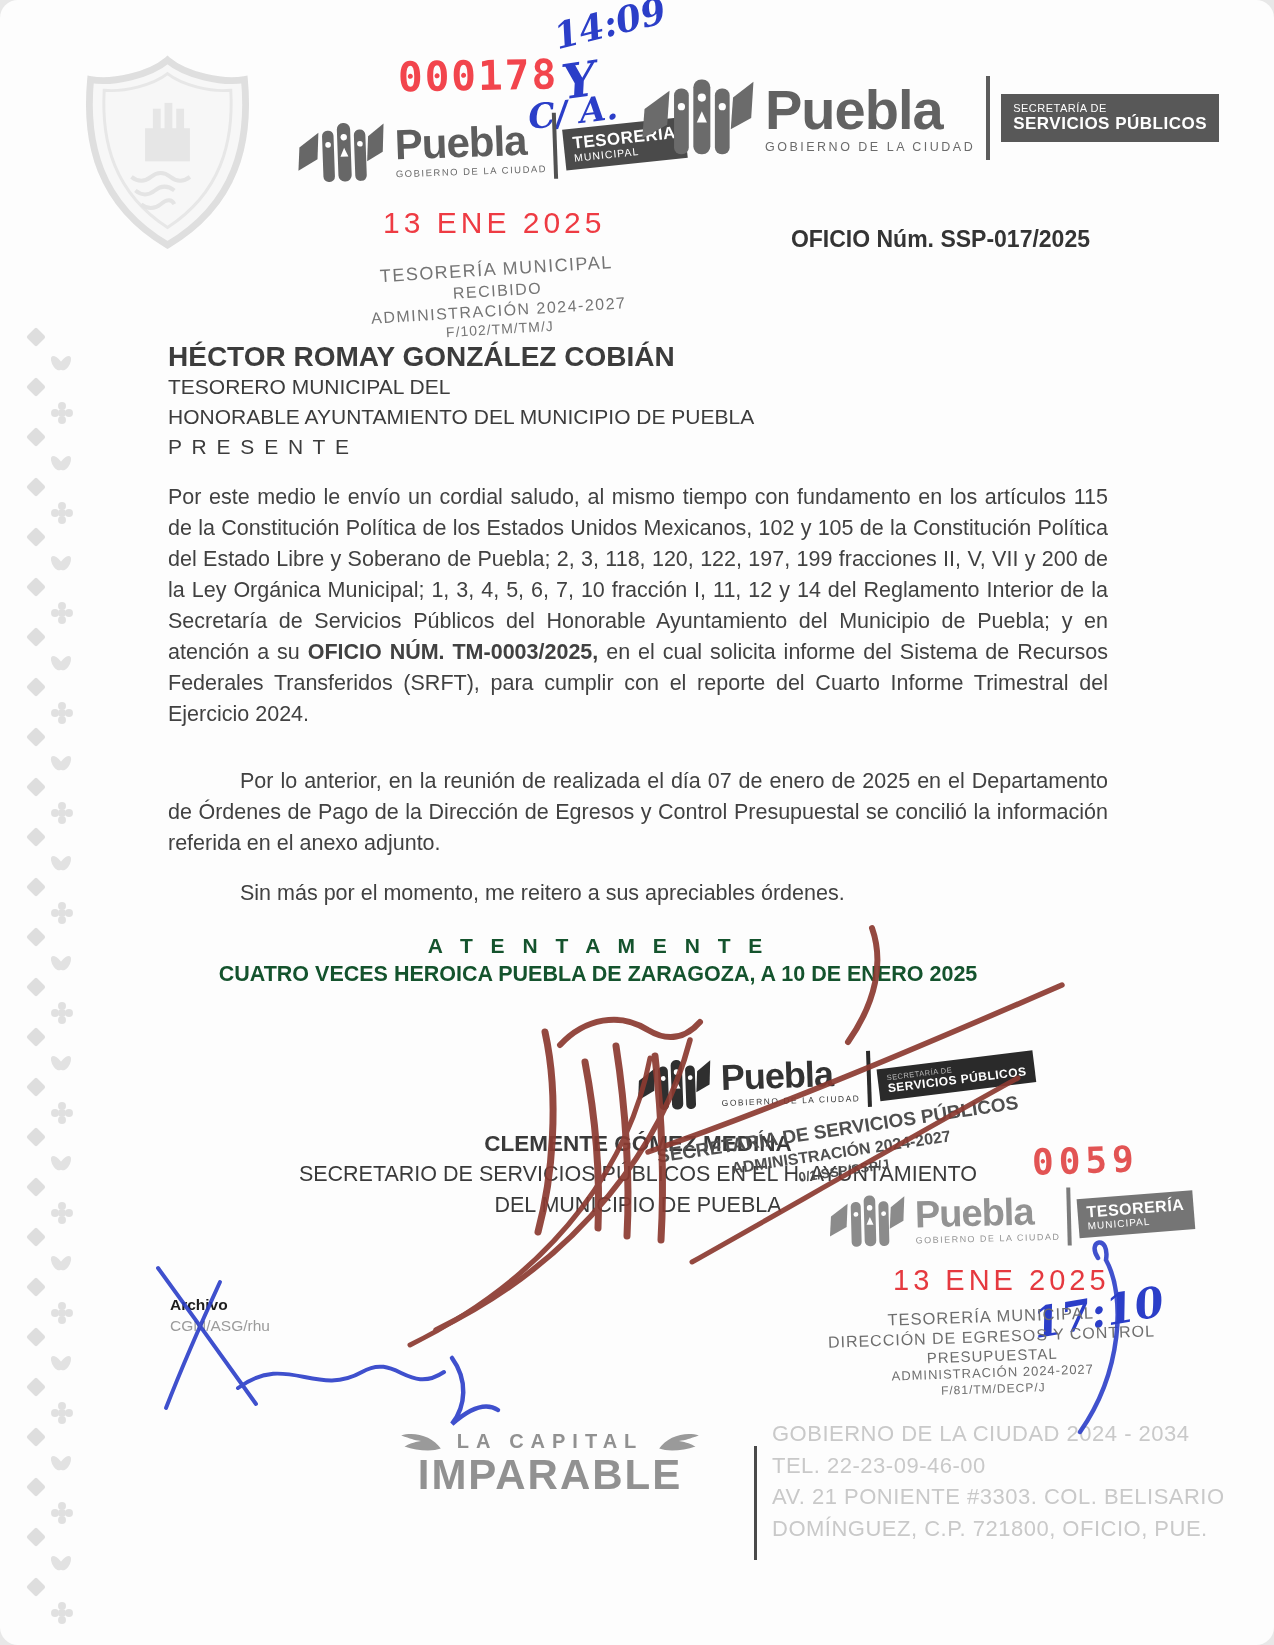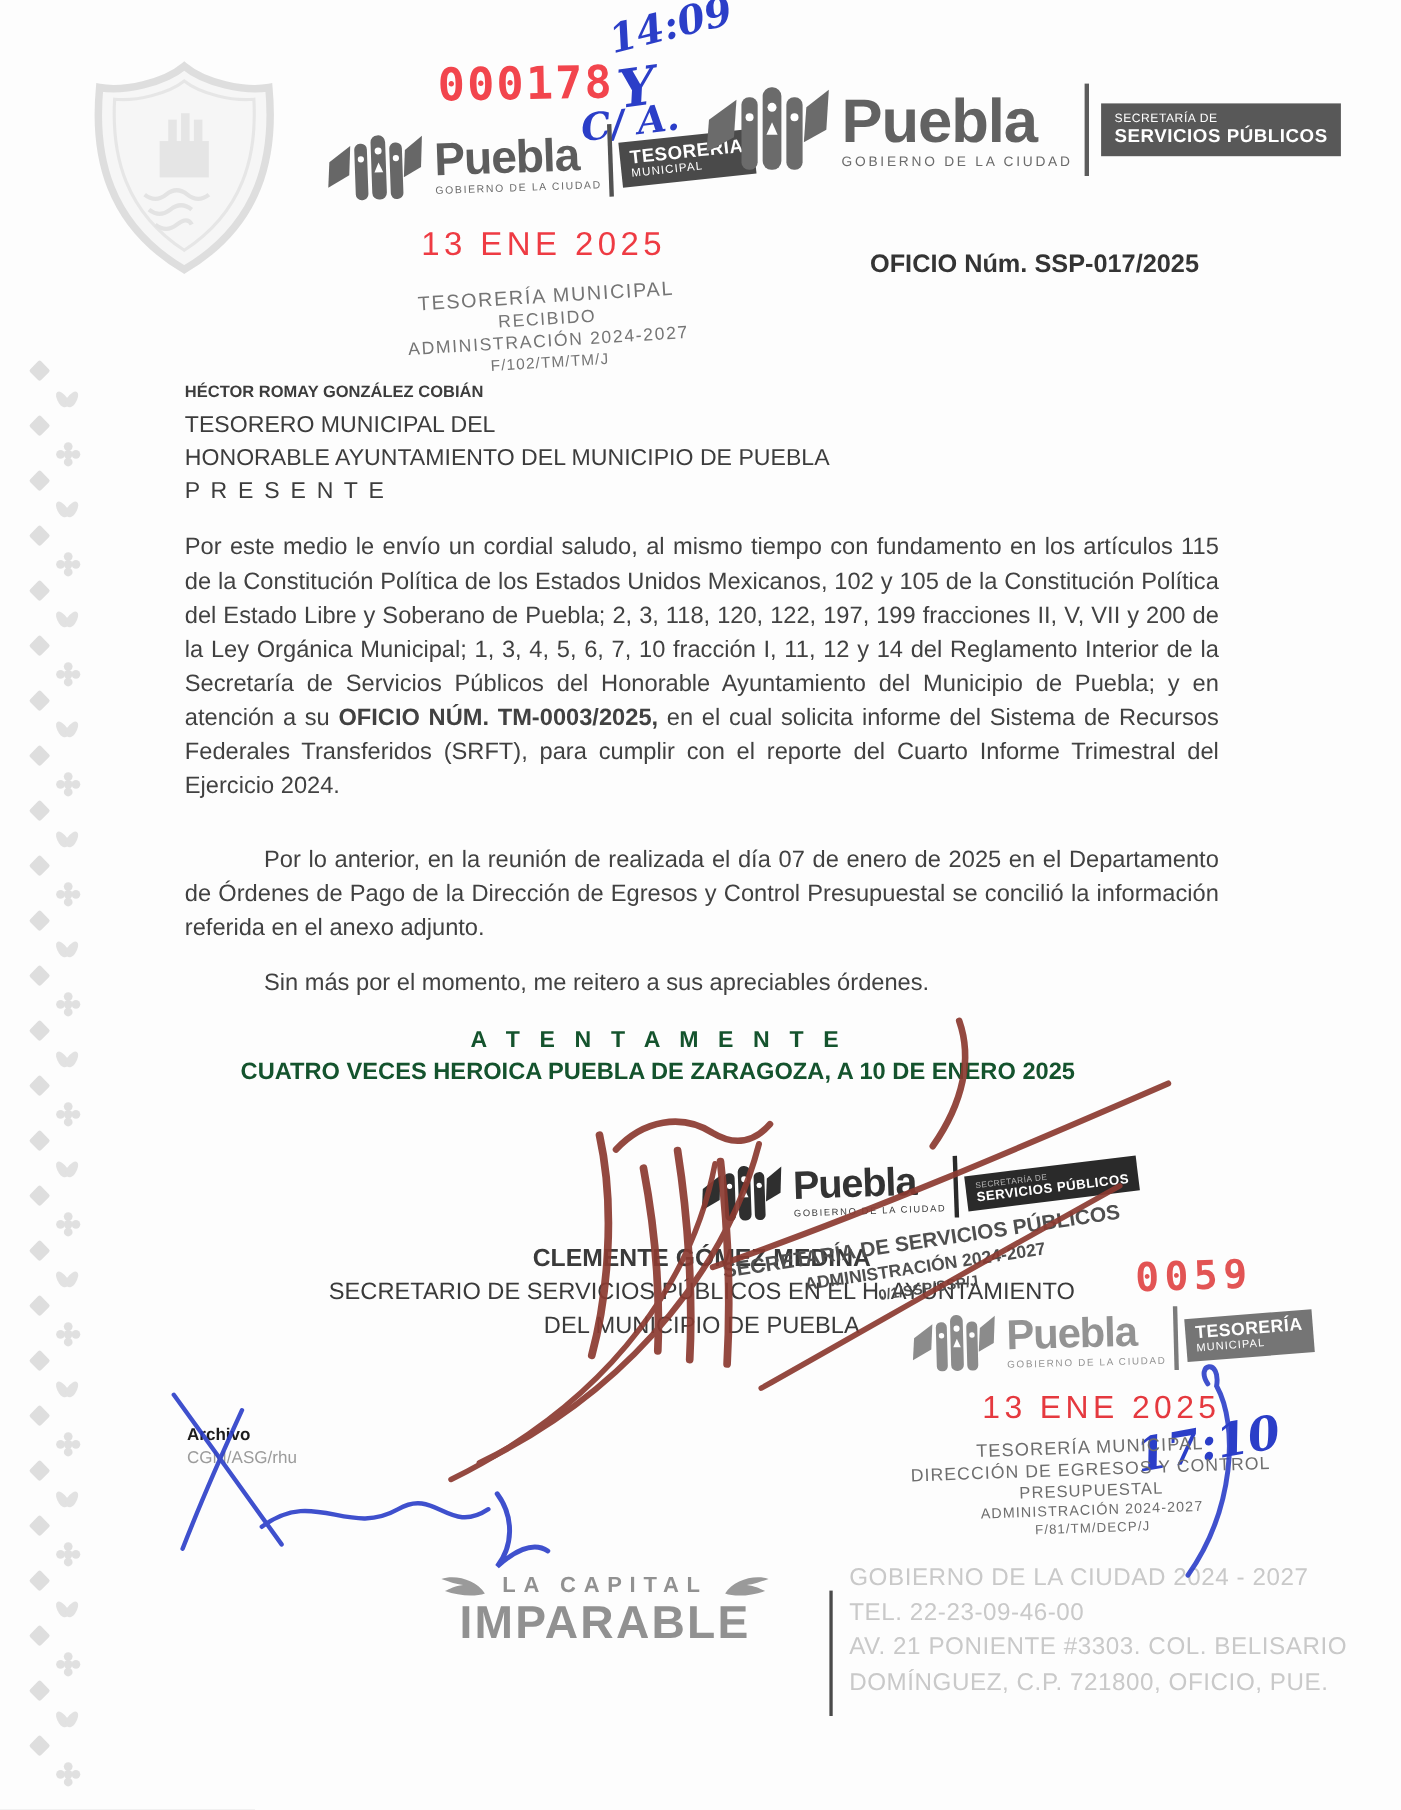--- a/index.html
+++ b/index.html
@@ -1,17 +1,17 @@
 <!DOCTYPE html>
 <html><head>
 <meta charset="utf-8">
 <style>
   html,body{margin:0;padding:0;background:#e8e8e8;}
   .page{position:relative;width:1274px;height:1645px;margin:0 auto;background:#fdfdfd;
-        overflow:hidden;font-family:"Liberation Sans",sans-serif;color:#414141;}
+        overflow:hidden;font-family:"Liberation Sans",sans-serif;color:#414141;border-radius:18px;}
   .abs{position:absolute;}
 
   
   .pattern{left:24px;top:328px;width:70px;height:1300px;display:flex;flex-direction:column;gap:5px;opacity:.8;}
   .pat{position:relative;width:22px;height:20px;flex:none;}
   .pat.left{margin-left:2px;}
   .pat.right{margin-left:27px;}
   .pat.diamond::before{content:'';position:absolute;left:3px;top:2px;width:14px;height:14px;
         background:#d7d7d7;transform:rotate(45deg);border-radius:2px;}
   .pat.quatrefoil::before{content:'';position:absolute;left:7px;top:6px;width:8px;height:8px;border-radius:50%;
@@ -174,21 +174,21 @@
     <div class="vbar" style="width:4px;height:84px;background:#5c5c5c;margin:0 4px"></div>
     <div class="box" style="background:#585858;padding:9px 12px">
       <div style="font-size:11px;letter-spacing:.5px">SECRETARÍA DE</div>
       <div style="font-size:17px;font-weight:bold;letter-spacing:.5px">SERVICIOS PÚBLICOS</div>
     </div>
   </div>
 
   <div class="abs" style="left:640px;top:226px;width:450px;text-align:right;font-size:23px;font-weight:bold;color:#343434">OFICIO Núm. SSP-017/2025</div>
 
   <div class="abs" style="left:168px;top:342px;font-size:21px;line-height:30px;color:#3c3c3c">
-    <div style="font-weight:bold;font-size:15px">HÉCTOR ROMAY GONZÁLEZ COBIÁN</div>
+    <div style="font-weight:bold;font-size:28px">HÉCTOR ROMAY GONZÁLEZ COBIÁN</div>
     <div>TESORERO MUNICIPAL DEL</div>
     <div>HONORABLE AYUNTAMIENTO DEL MUNICIPIO DE PUEBLA</div>
     <div style="letter-spacing:2px">P R E S E N T E</div>
   </div>
 
   <div class="abs body-par" style="left:168px;top:482px"><span>Por este medio le envío un cordial saludo, al mismo tiempo con fundamento en los artículos 115 de la Constitución Política de los Estados Unidos Mexicanos, 102 y 105 de la Constitución Política del Estado Libre y Soberano de Puebla; 2, 3, 118, 120, 122, 197, 199 fracciones II, V, VII y 200 de la Ley Orgánica Municipal; 1, 3, 4, 5, 6, 7, 10 fracción I, 11, 12 y 14 del Reglamento Interior de la Secretaría de Servicios Públicos del Honorable Ayuntamiento del Municipio de Puebla; y en atención a su </span><b>OFICIO NÚM. TM-0003/2025,</b><span> en el cual solicita informe del Sistema de Recursos Federales Transferidos (SRFT), para cumplir con el reporte del Cuarto Informe Trimestral del Ejercicio 2024.</span></div>
 
   <div class="abs body-par" style="left:168px;top:766px;text-indent:72px">Por lo anterior, en la reunión de realizada el día 07 de enero de 2025 en el Departamento de Órdenes de Pago de la Dirección de Egresos y Control Presupuestal se concilió la información referida en el anexo adjunto.</div>
 
   <div class="abs body-par" style="left:168px;top:878px;text-indent:72px;text-align:left">Sin más por el momento, me reitero a sus apreciables órdenes.</div>
@@ -265,21 +265,21 @@
       <span style="font-size:20px;font-weight:bold;letter-spacing:7px">LA CAPITAL</span>
       <svg width="40" height="22" viewBox="0 0 36 20" fill="#9a9a9a">
           <use href="#wingIcon"></use>
         </svg>
     </div>
     <div style="font-size:42px;font-weight:bold;letter-spacing:2px;margin-top:-2px">IMPARABLE</div>
   </div>
 
   <div class="abs" style="left:754px;top:1446px;width:3px;height:114px;background:#4a4a4a"></div>
   <div class="abs gray-address" style="left:772px;top:1418px">
-    <div>GOBIERNO DE LA CIUDAD 2024 - 2027</div>
+    <div>GOBIERNO DE LA CIUDAD 2024 - 2034</div>
     <div>TEL. 22-23-09-46-00</div>
     <div>AV. 21 PONIENTE #3303. COL. BELISARIO</div>
     <div>DOMÍNGUEZ, C.P. 721800, OFICIO, PUE.</div>
   </div>
 
   <svg class="abs ink" style="left:0;top:0" width="1274" height="1645" viewBox="0 0 1274 1645">
 
     <g fill="none" stroke="#8c3a31" stroke-linecap="round" opacity=".92">
       <path d="M872 928 C884 962 876 1002 848 1042" stroke-width="6"></path>
       <path d="M1062 985 C926 1044 786 1104 648 1152" stroke-width="5.5"></path>

